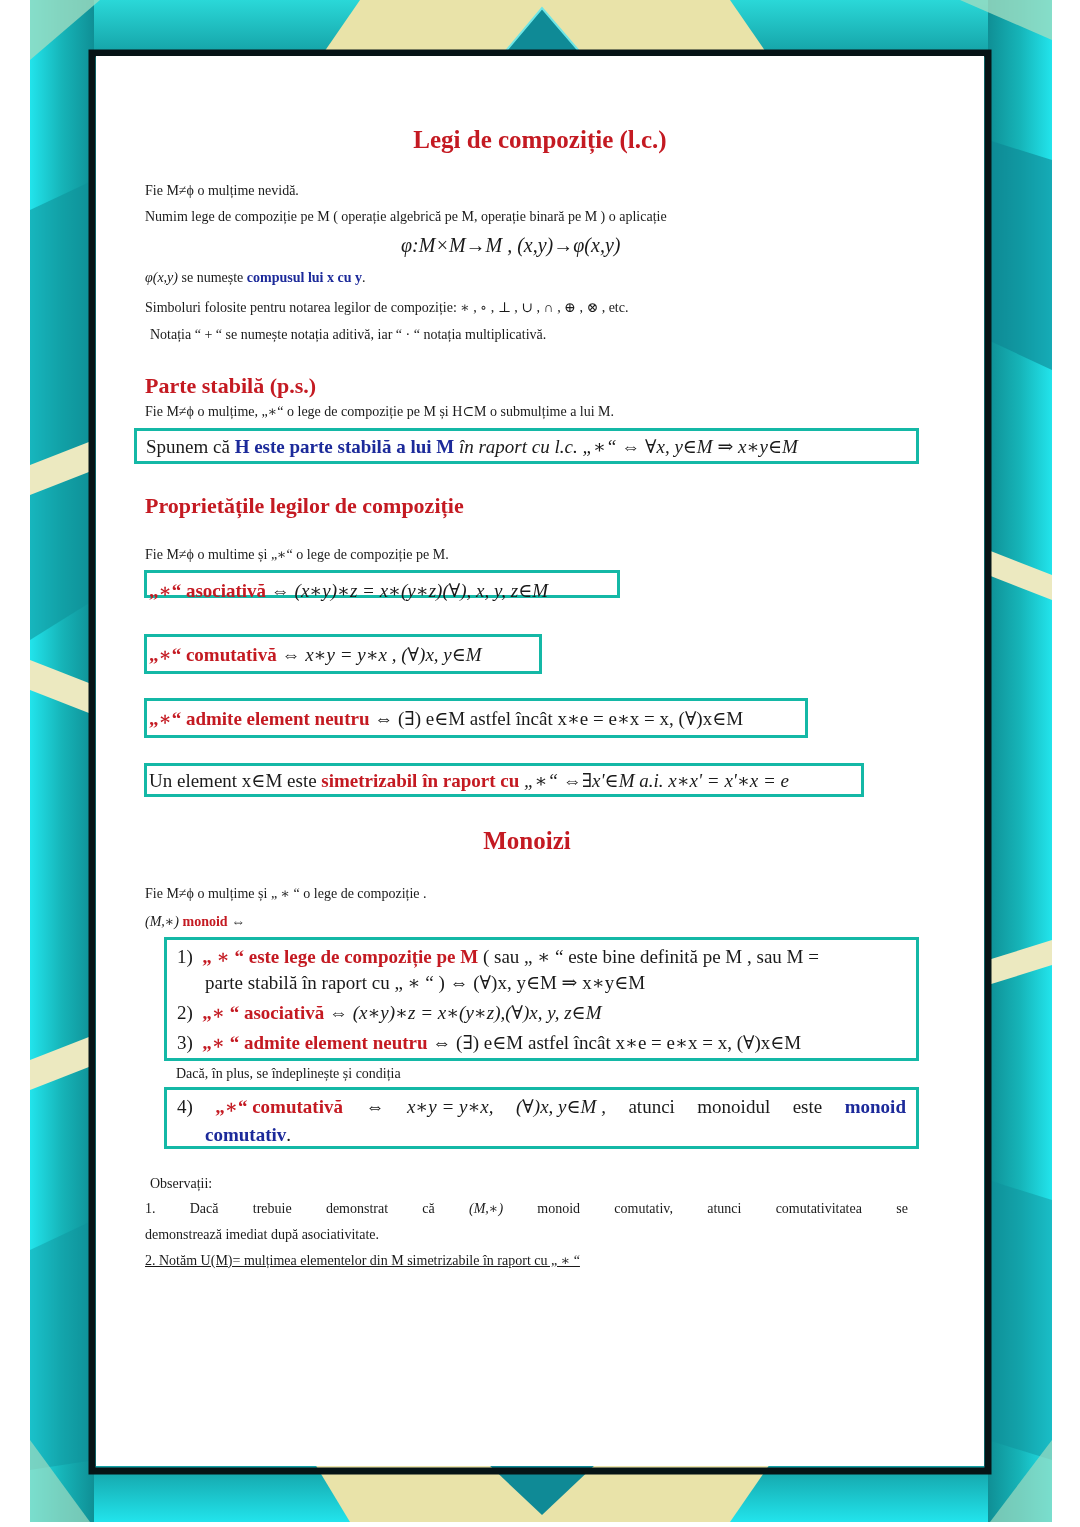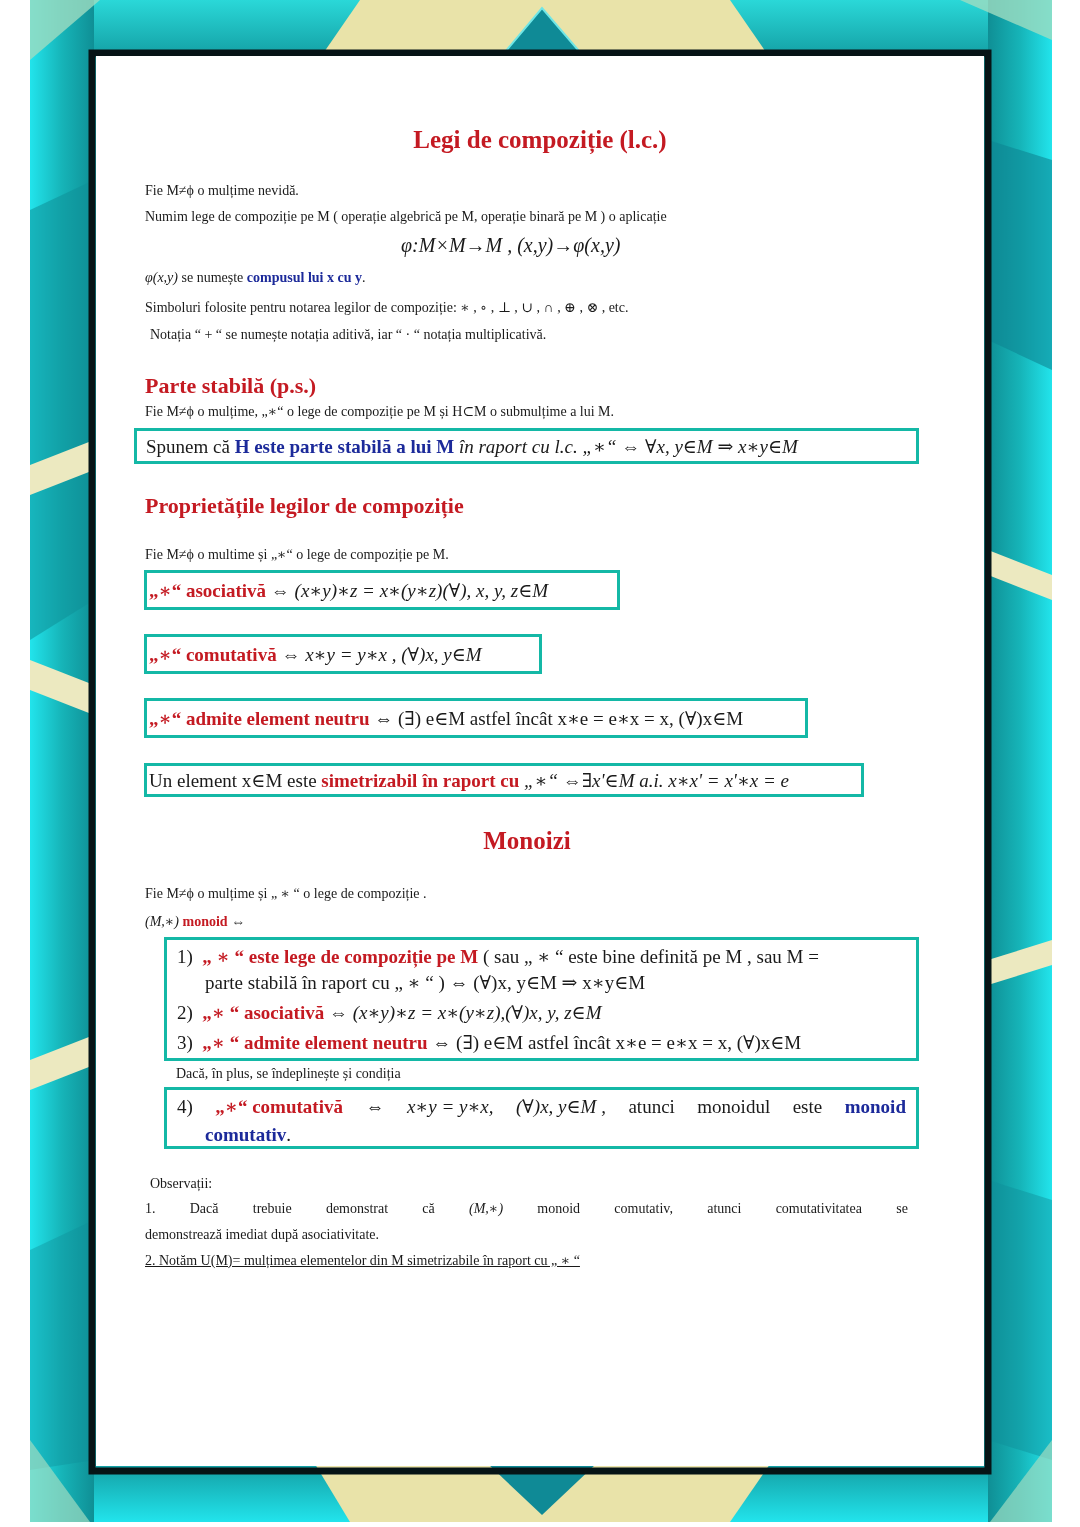--- a/index.html
+++ b/index.html
@@ -109,21 +109,21 @@
     <div class="t" style="left:49px; top:344px;">Fie M≠ϕ  o mulțime, „∗“ o lege de compoziție  pe M și  H⊂M  o submulțime a lui M.</div>
     <div class="box" style="left:38px; top:372px; width:785px; height:36px;">
       <div class="line" style="left:9px; top:4px;">
         <span>Spunem că </span><span class="blue">H este parte stabilă a lui M</span><span class="it"> în raport cu l.c. „∗“ ⇔ ∀x, y∈M ⇒ x∗y∈M</span>
       </div>
     </div>
 
     <div class="t h2" style="left:49px; top:438px;">Proprietățile legilor de compoziție</div>
     <div class="t" style="left:49px; top:487px;">Fie M≠ϕ  o multime  și   „∗“ o lege de compoziție  pe M.</div>
 
-    <div class="box" style="left:48px; top:514px; width:476px; height:40px;">
+    <div class="box" style="left:48px; top:514px; width:476px; height:28px;">
       <div class="line" style="left:2px; top:6px;">
         <span class="red">„∗“ asociativă</span><span class="it"> ⇔ (x∗y)∗z = x∗(y∗z)(∀), x, y, z∈M</span>
       </div>
     </div>
 
     <div class="box" style="left:48px; top:578px; width:398px; height:40px;">
       <div class="line" style="left:2px; top:6px;">
         <span class="red">„∗“ comutativă</span><span class="it"> ⇔  x∗y = y∗x , (∀)x, y∈M</span>
       </div>
     </div>

